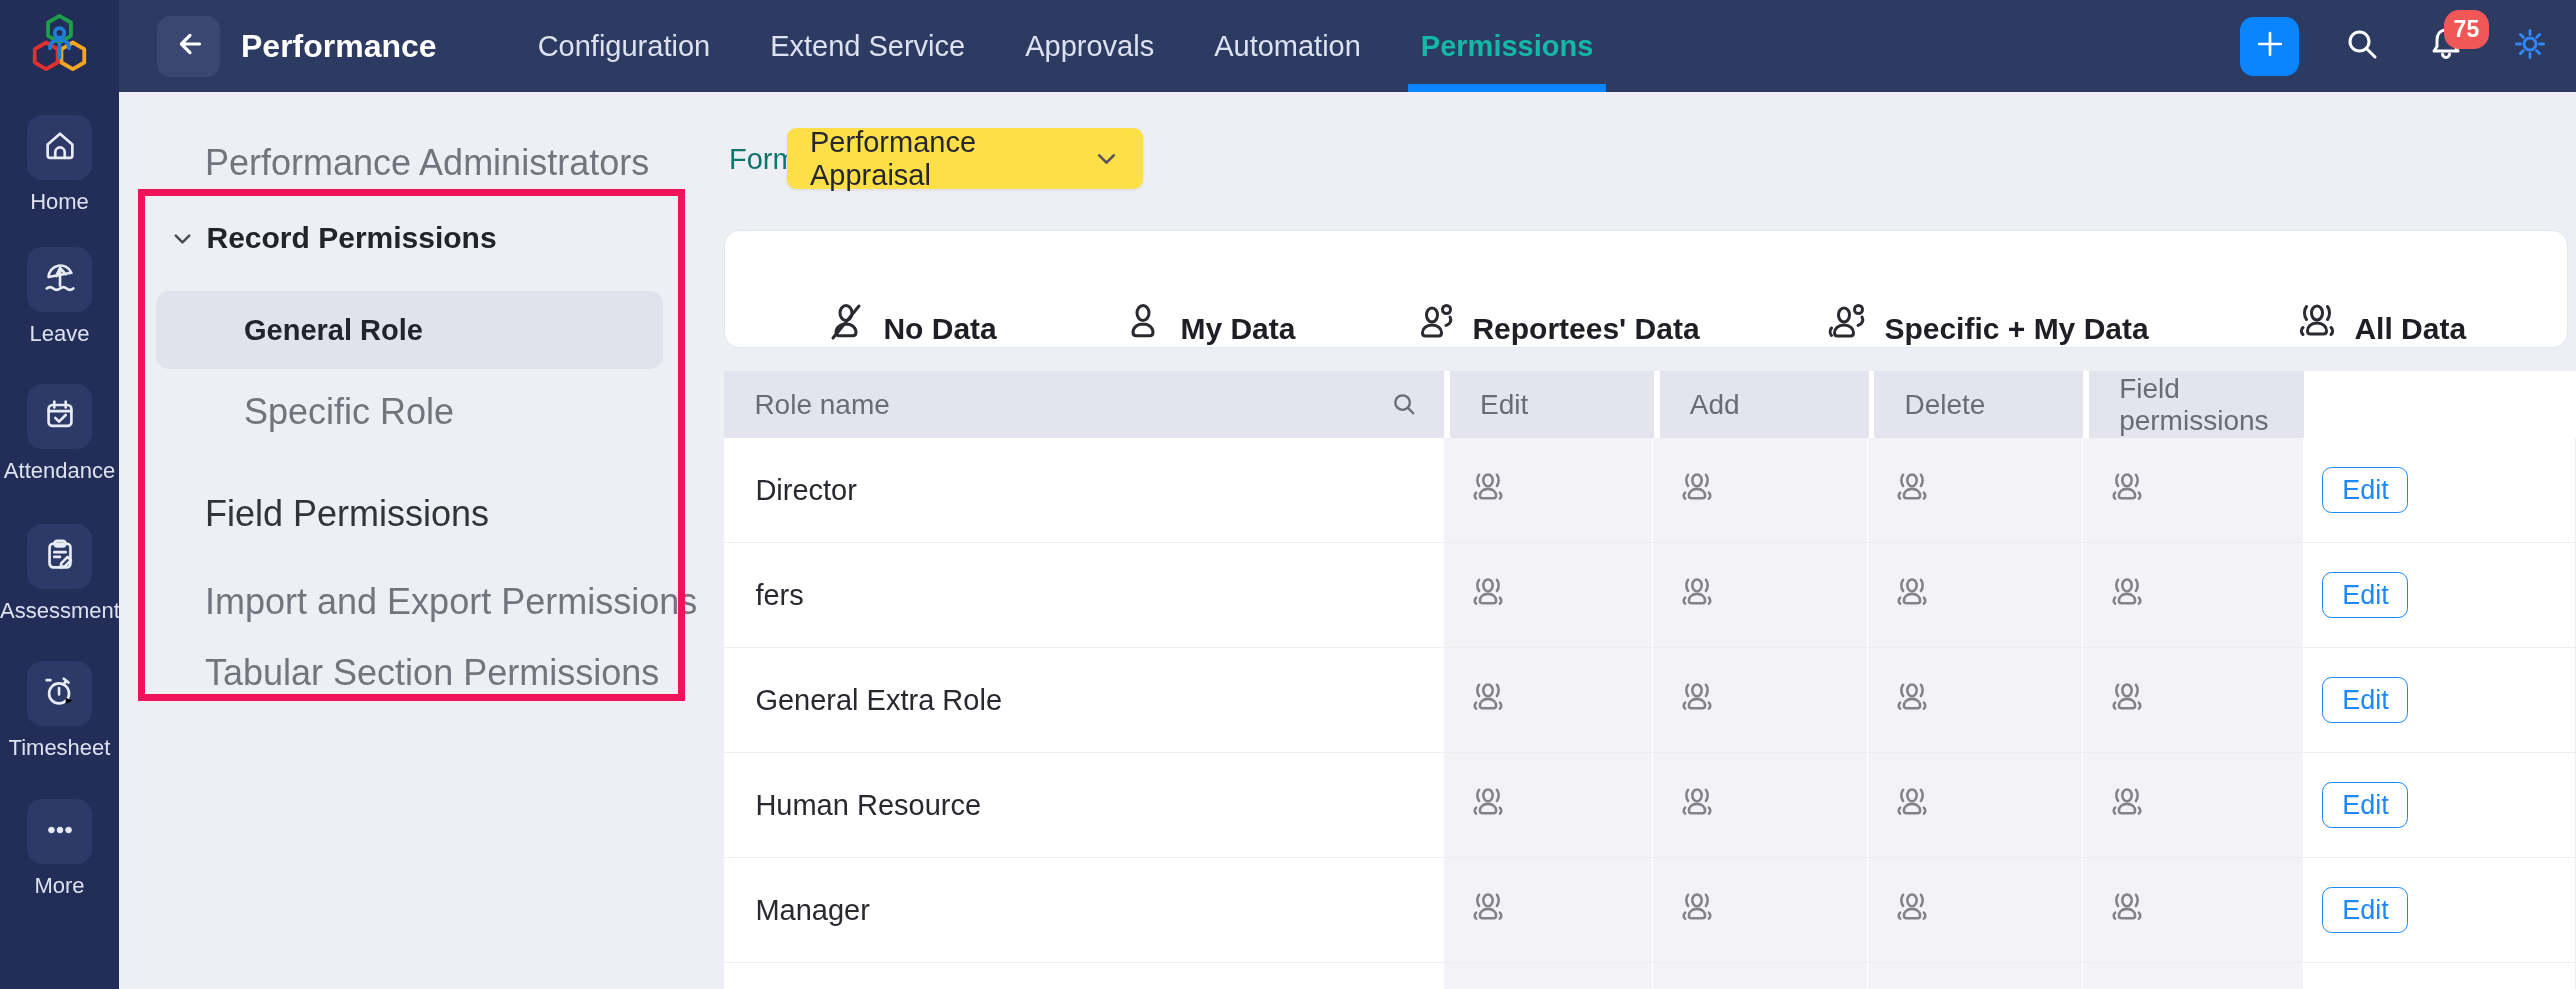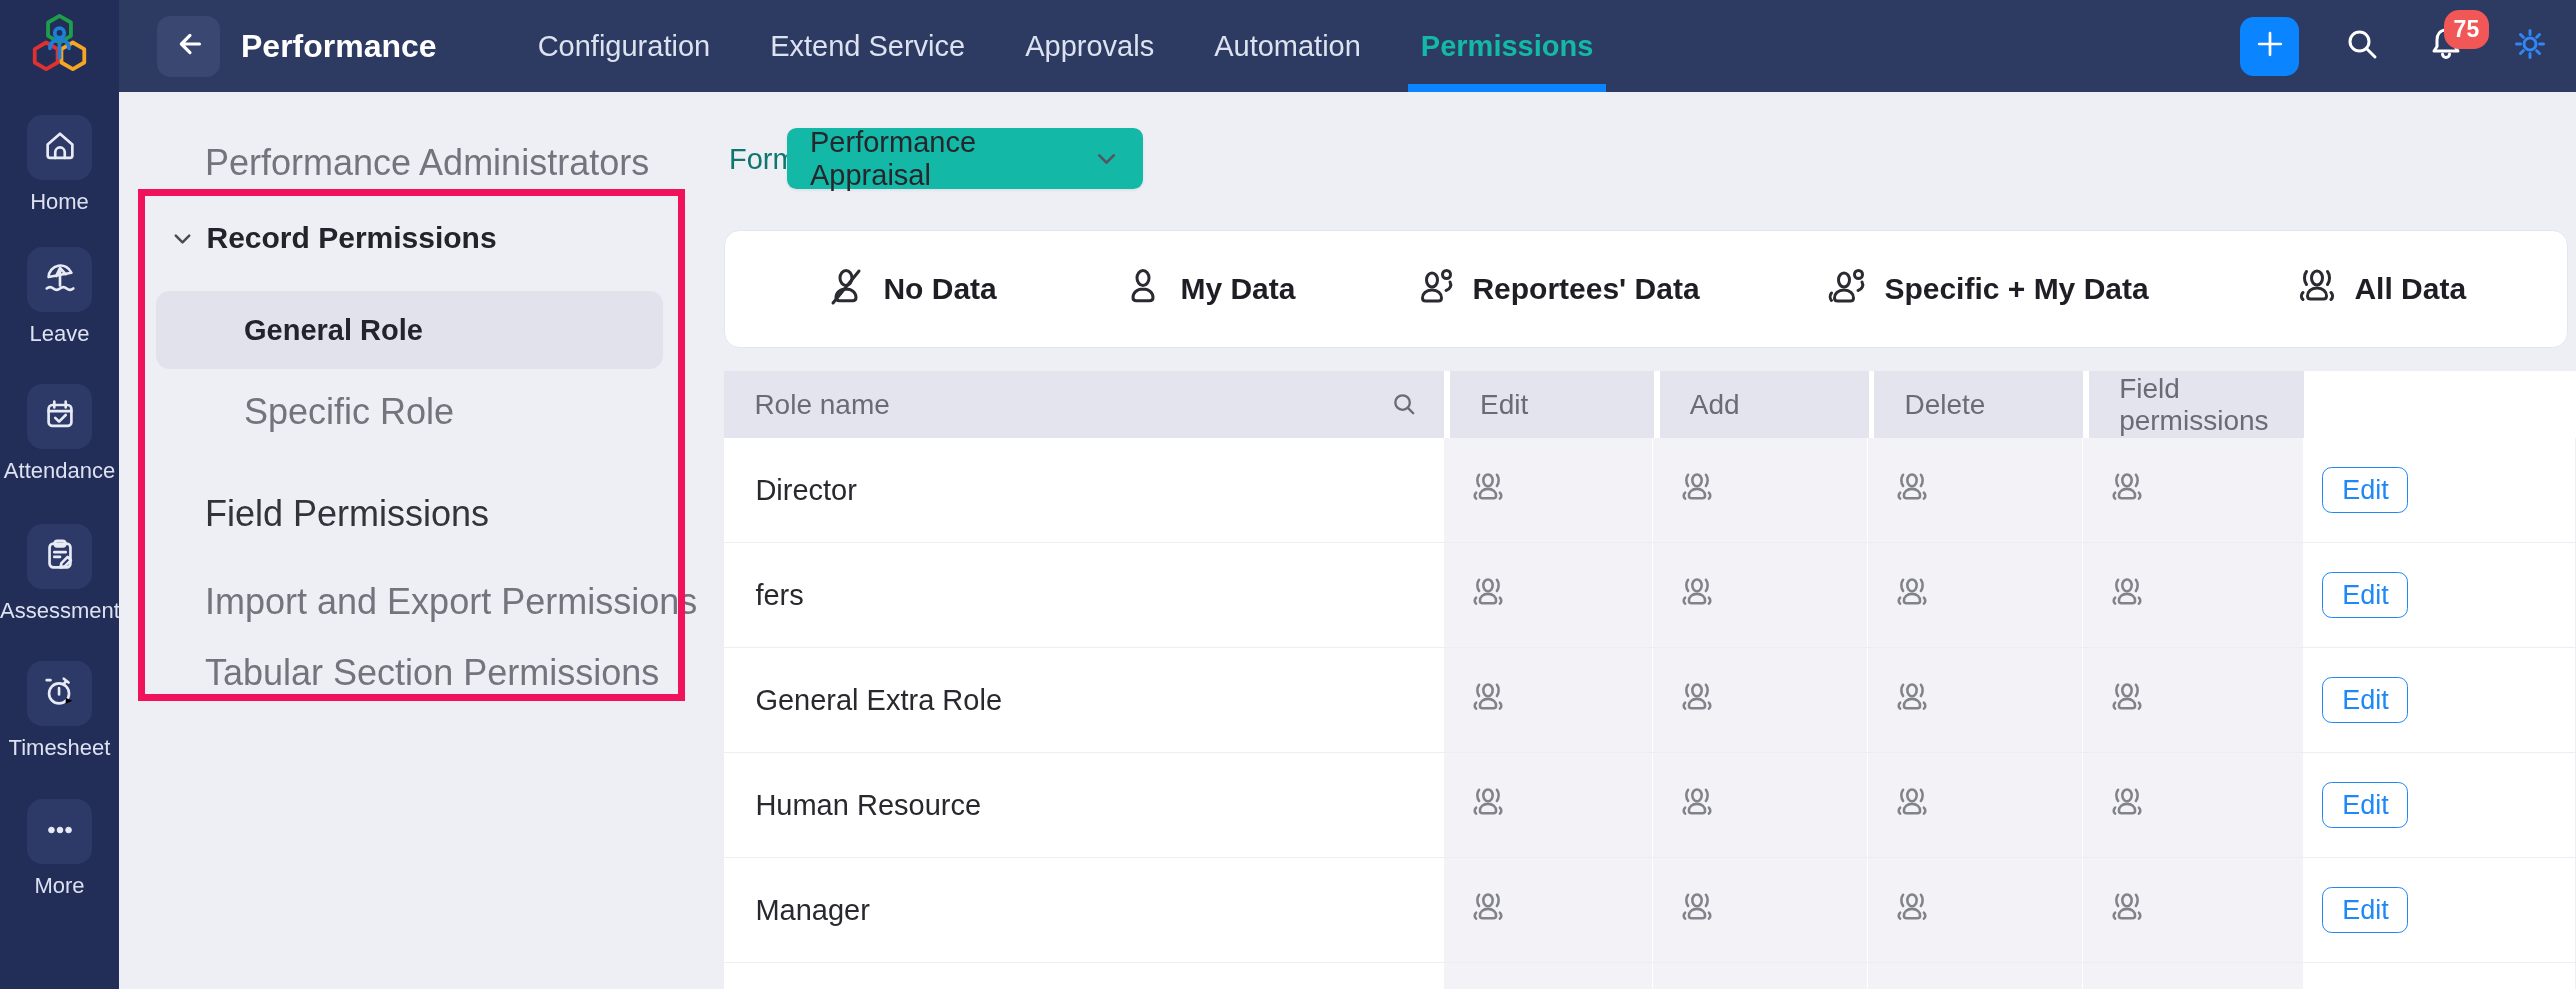--- a/index.html
+++ b/index.html
@@ -50,30 +50,30 @@
                     border:7.6px solid #F1125C; pointer-events:none; z-index:4; }
   .chev { display:inline-block; width:25px; height:25px; vertical-align:-2.9px; margin-right:11.5px; }
   .chev svg { width:25px; height:25px; stroke:#4A4A55; }
   .selected-pill { position:absolute; left:37px; top:199px; width:507px; height:78px; background:#E2E2EC;
                    border-radius:13.4px; display:flex; align-items:center; padding-left:88px; font-size:29px;
                    font-weight:600; color:#23232B; cursor:pointer; }
 
   
   .main { position:absolute; left:712px; top:92px; right:0; bottom:0; }
   .form-label { position:absolute; left:17px; top:51px; font-size:29px; color:#0f766e; }
-  .form-select { position:absolute; left:75px; top:36px; width:356px; height:61px; background:#14b8a6;
+  .form-select { position:absolute; left:75px; top:36px; width:356px; height:61px; background:#fde047;
                  border-radius:9.6px; box-shadow:0 1px 2.9px rgba(40,44,80,.10); display:flex;
                  align-items:center; padding:0 23px; cursor:pointer; }
   .form-select .value { font-size:29px; color:#26262C; }
   .form-select .sel-chev { margin-left:auto; width:27px; height:27px; }
   .form-select .sel-chev svg { width:27px; height:27px; stroke:#55555E; }
 
   .legend-card { position:absolute; left:12.4px; top:138px; width:1844px; height:118px; background:#fff;
                  border:1.9px solid #E2E6F1; border-radius:15.3px; }
-  .legend-item { position:absolute; top:0; height:115px; display:flex; align-items:center; gap:17px; }
+  .legend-item { position:absolute; top:0; height:115px; display:flex; align-items:flex-end; gap:17px; }
   .legend-item svg { width:40px; height:40px; stroke:#2A2A31; flex:none; }
   .legend-item .lbl { font-size:30px; font-weight:600; color:#1E1E24; white-space:nowrap; }
 
   .table { position:absolute; left:12.4px; top:279px; width:1852px; }
   .thead { display:grid; grid-template-columns:720px 204px 209px 209px 215px 266px; column-gap:5.7px;
            background:#fff; height:67px; }
   .th { background:#E4E4EE; display:flex; align-items:center; padding-left:30px; font-size:28px;
         color:#6B6B76; }
   .th .hsearch { margin-left:auto; margin-right:25px; width:29px; height:29px; cursor:pointer; }
   .th .hsearch svg { width:29px; height:29px; stroke:#6B6B76; }

